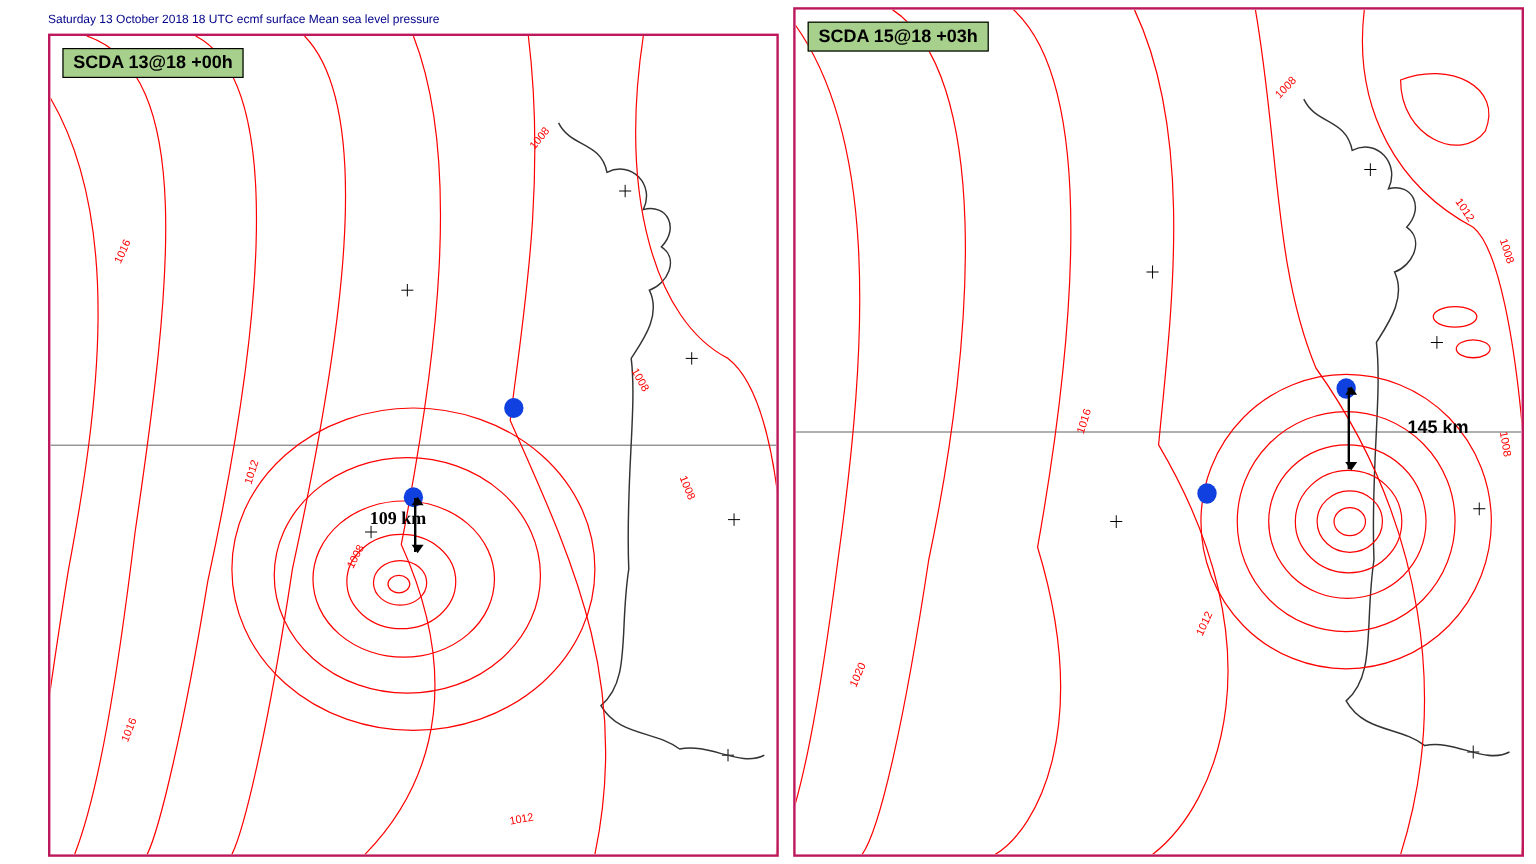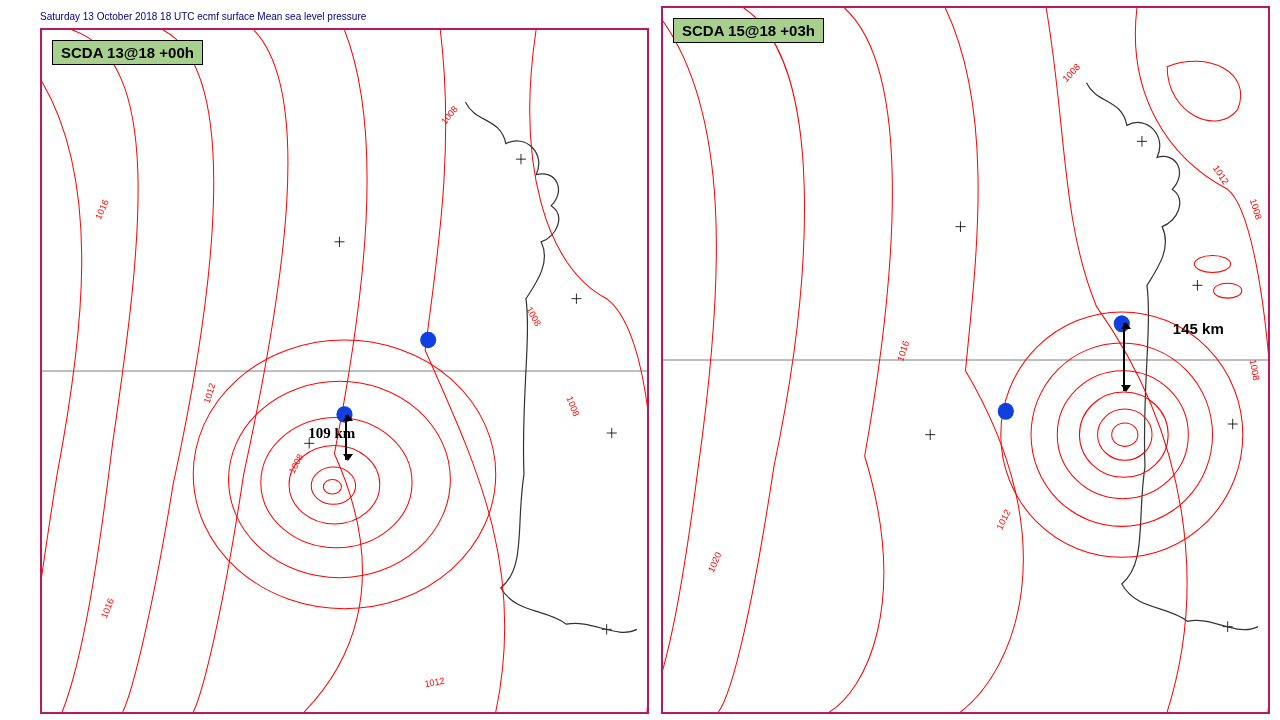--- a/index.html
+++ b/index.html
@@ -200,19 +200,19 @@
           <text class="clabel" x="545" y="150" transform="rotate(55 545 150)">1012</text>
           <text class="clabel" x="400" y="70" transform="rotate(-45 400 70)">1008</text>
           <text class="clabel" x="582" y="180" transform="rotate(72 582 180)">1008</text>
           <text class="clabel" x="582" y="330" transform="rotate(80 582 330)">1008</text>
         </g>
         <circle class="obsdot" cx="455" cy="296" r="8"></circle>
         <circle class="obsdot" cx="340" cy="378" r="8"></circle>
       </svg>
 
       <div class="arrow-line" style="left:76%; top:315px; height:68px;"></div>
-      <div class="km-label" style="left:77%; top:312px;padding-left:44px;">
+      <div class="km-label" style="left:77%; top:340px;padding-left:44px;">
         <span>145</span> <span>km</span>
       </div>
     </div>
   </div>
 
 </div>
 
 </body></html>

